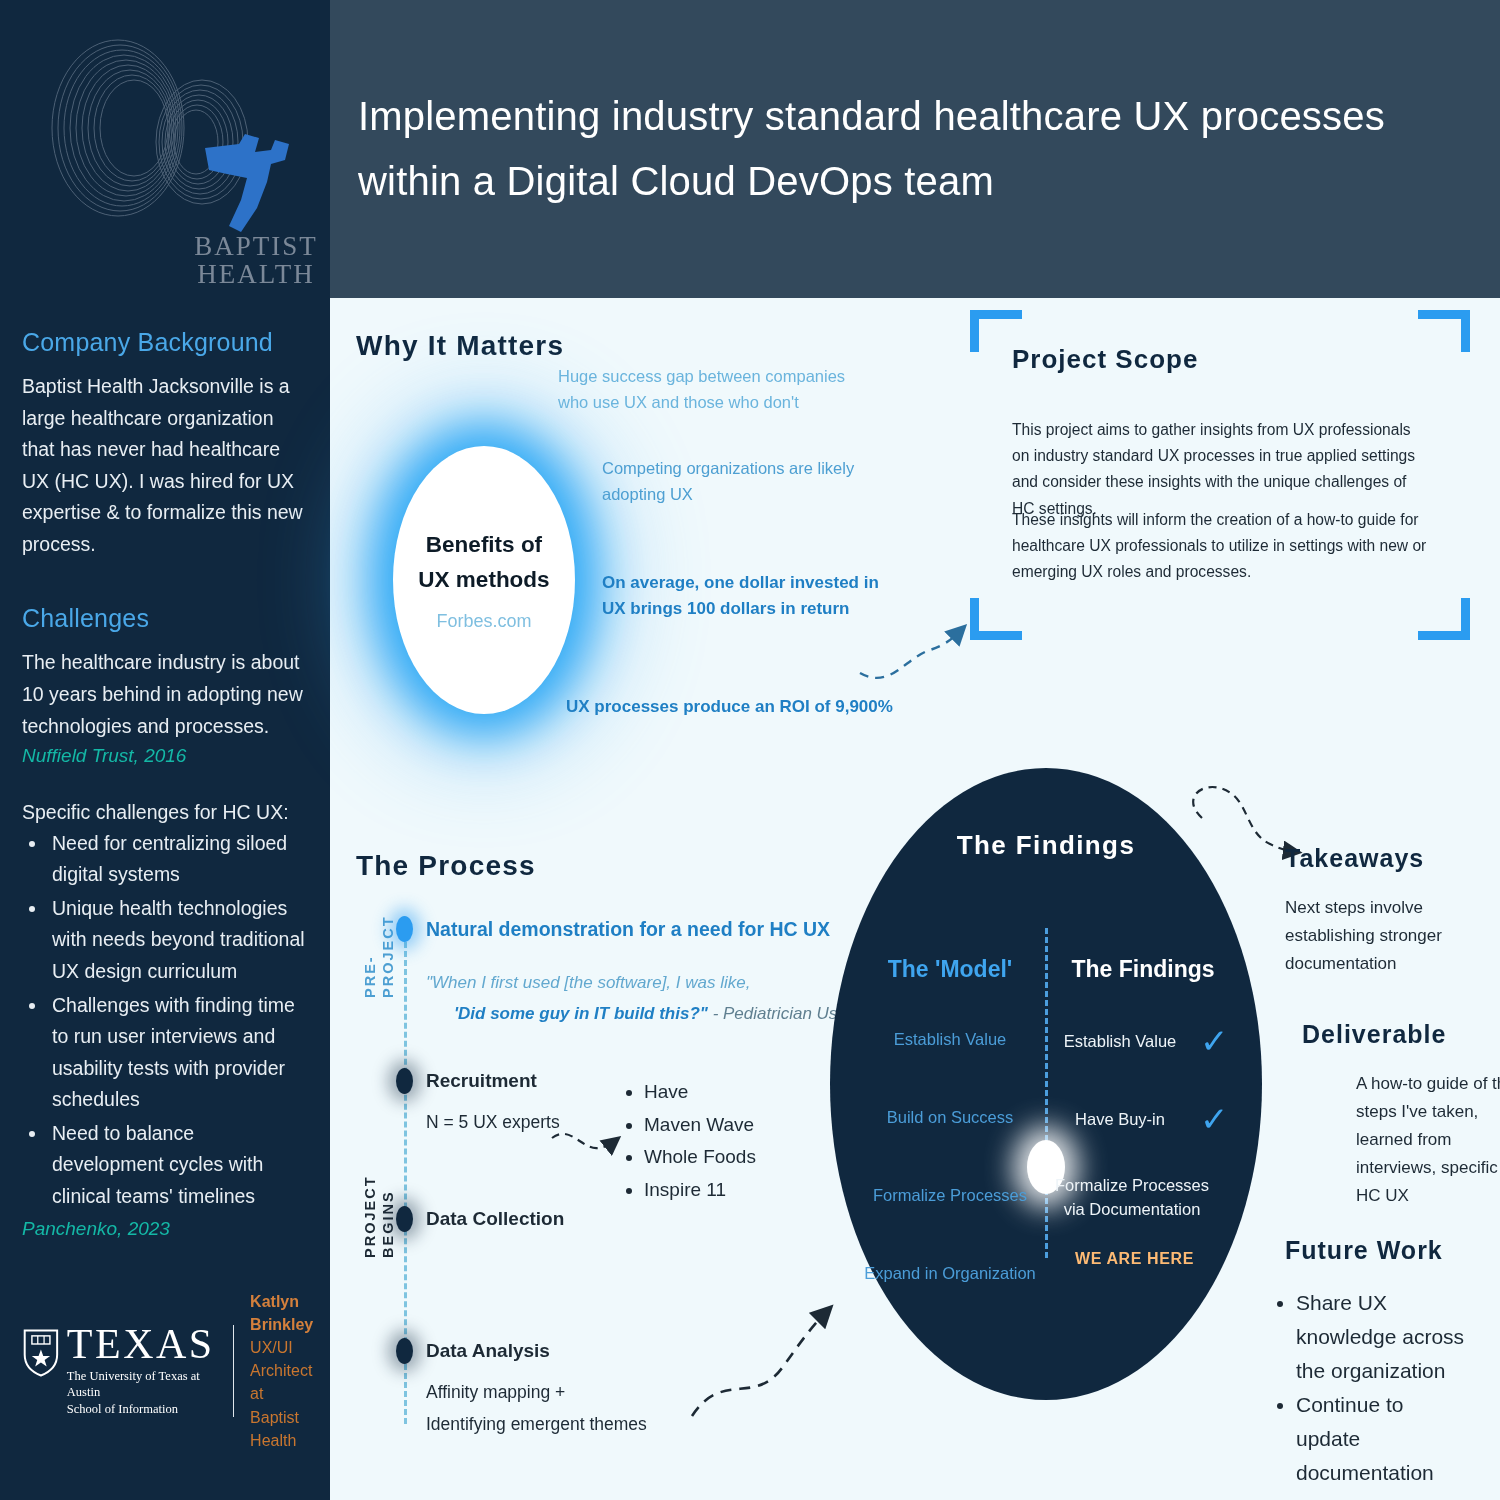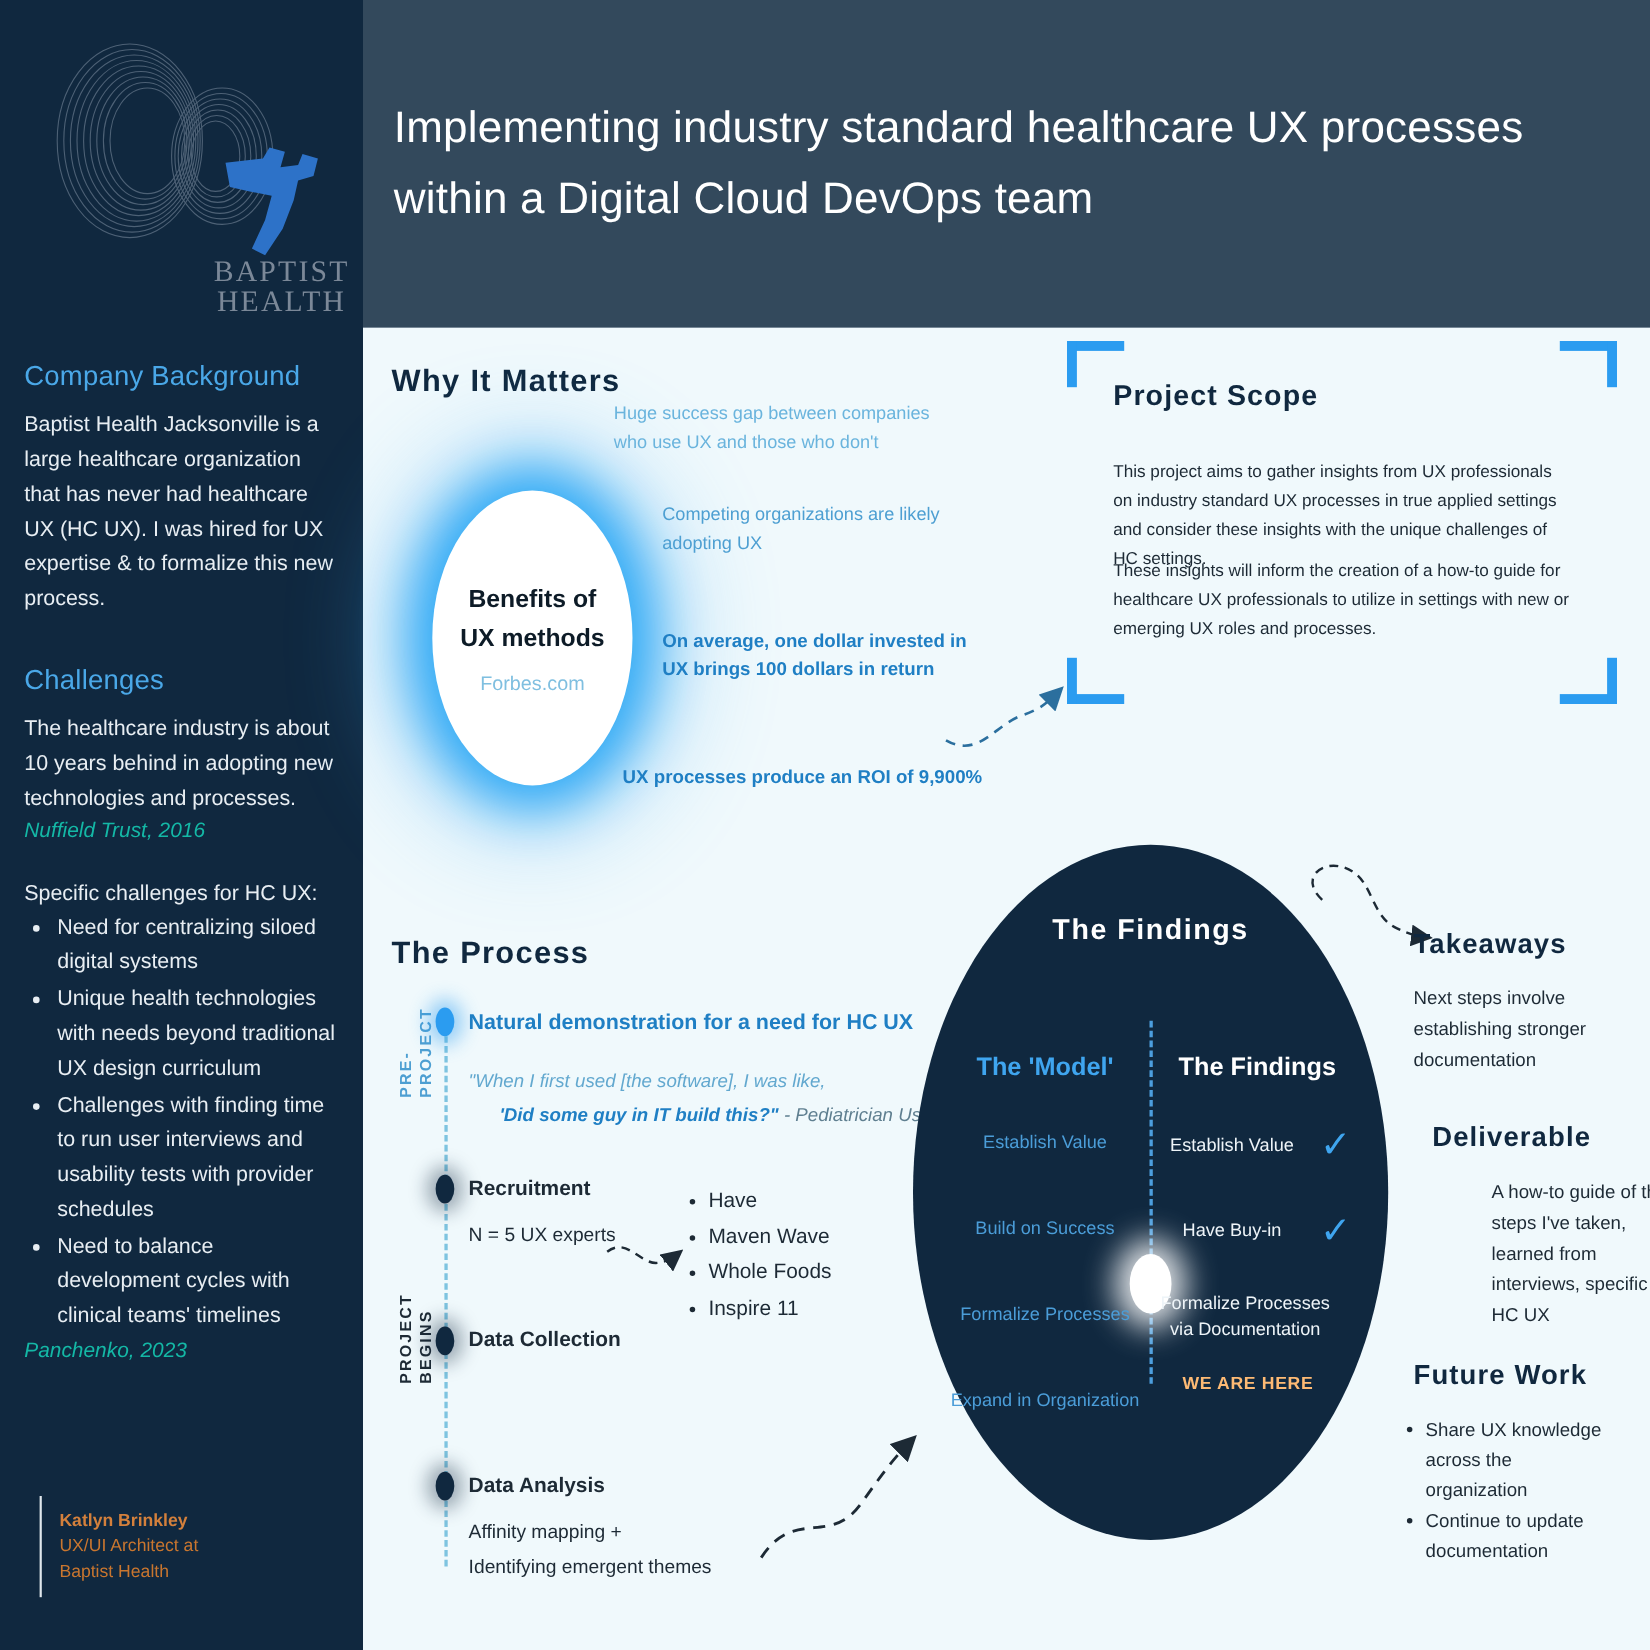--- a/index.html
+++ b/index.html
@@ -172,21 +172,21 @@
   .chk { position:absolute; color:#3fa5ef; font-size:34px; font-weight:300; line-height:1; }
   .we-here {
     position:absolute; left:245px; top:482px; color:#fdba74;
     font-size:16px; font-weight:bold; letter-spacing:.6px;
   }
 
   
   .r-h { position:absolute; font-size:25px; font-weight:bold; color:#10283f; letter-spacing:1px; }
   .r-p { position:absolute; font-size:17px; color:#1d2a35; line-height:1.65; }
   .r-ul { position:absolute; }
-  .r-ul li { list-style:disc; margin-left:18px; font-size:17px; color:#1d2a35; line-height:1.62; }
+  .r-ul li { list-style:disc; margin-left:18px; font-size:21px; color:#1d2a35; line-height:1.62; }
 
   .svg-layer { position:absolute; left:0; top:0; width:1170px; height:1202px; pointer-events:none; }
 </style>
 </head>
 <body>
 
 <div id="poster">
 
   <div class="sidebar">
 
@@ -231,20 +231,34 @@
     <div class="side-lead">Specific challenges for HC UX:</div>
     <ul class="side-ul">
       <li>Need for centralizing siloed digital systems</li>
       <li>Unique health technologies with needs beyond traditional UX design curriculum</li>
       <li>Challenges with finding time to run user interviews and usability tests with provider schedules</li>
       <li>Need to balance development cycles with clinical teams' timelines</li>
     </ul>
     <div class="side-cite">Panchenko, 2023</div>
 
     <div class="footer">
+      <div class="ut-block">
+        <svg width="42" height="56" viewBox="0 0 42 56">
+          <path d="M3 3 H39 V30 Q39 46 21 53 Q3 46 3 30 Z" fill="none" stroke="#ffffff" stroke-width="2.2"></path>
+          <rect x="11" y="9" width="20" height="9" fill="none" stroke="#ffffff" stroke-width="1.6"></rect>
+          <line x1="17.5" y1="9" x2="17.5" y2="18" stroke="#ffffff" stroke-width="1.4"></line>
+          <line x1="24.5" y1="9" x2="24.5" y2="18" stroke="#ffffff" stroke-width="1.4"></line>
+          <polygon points="21,24 23.6,31.2 31.2,31.2 25.1,35.8 27.4,43 21,38.6 14.6,43 16.9,35.8 10.8,31.2 18.4,31.2" fill="#ffffff"></polygon>
+        </svg>
+        <div class="ut-text">
+          <div class="ut-texas">TEXAS</div>
+          <div class="ut-sub">The University of Texas at Austin</div>
+          <div class="ut-sub" style="margin-top:0;">School of Information</div>
+        </div>
+      </div>
       <div class="f-div"></div>
       <div class="f-person">
         <div class="f-name">Katlyn Brinkley</div>
         <div class="f-role">UX/UI Architect at</div>
         <div class="f-role">Baptist Health</div>
       </div>
     </div>
   </div>
 
   <div class="header">

